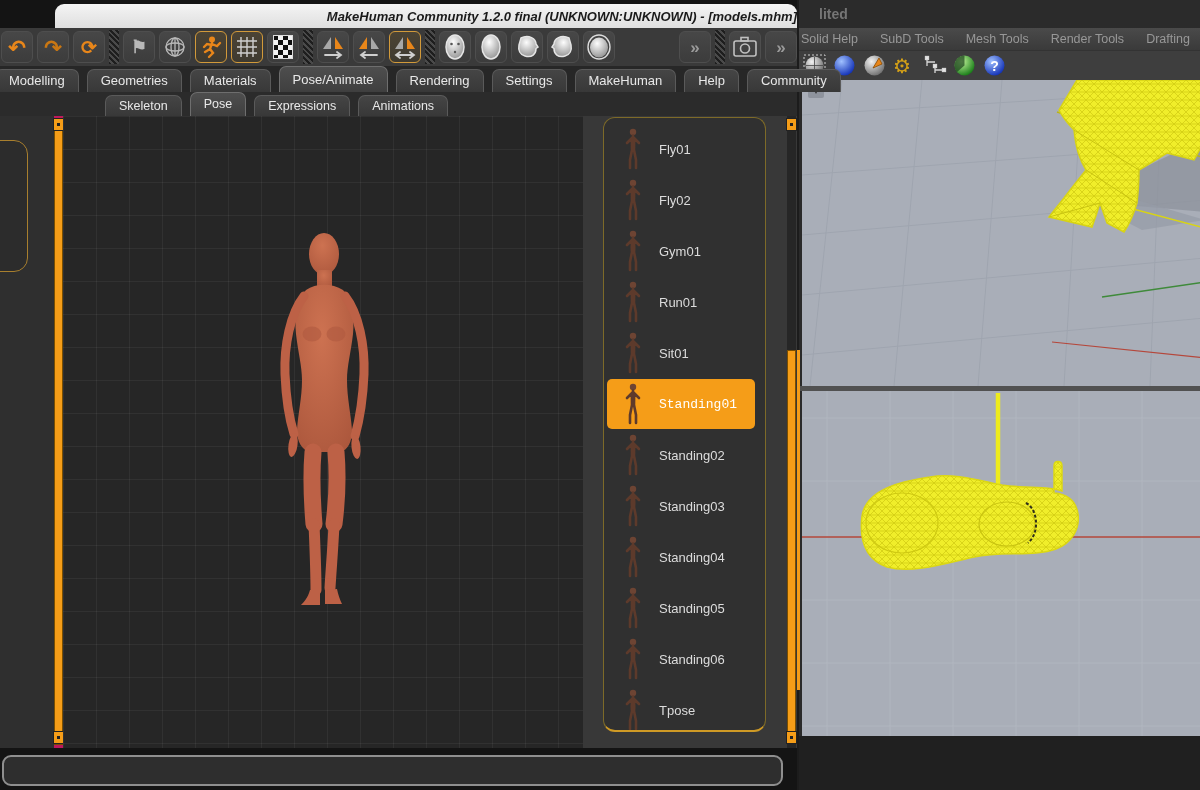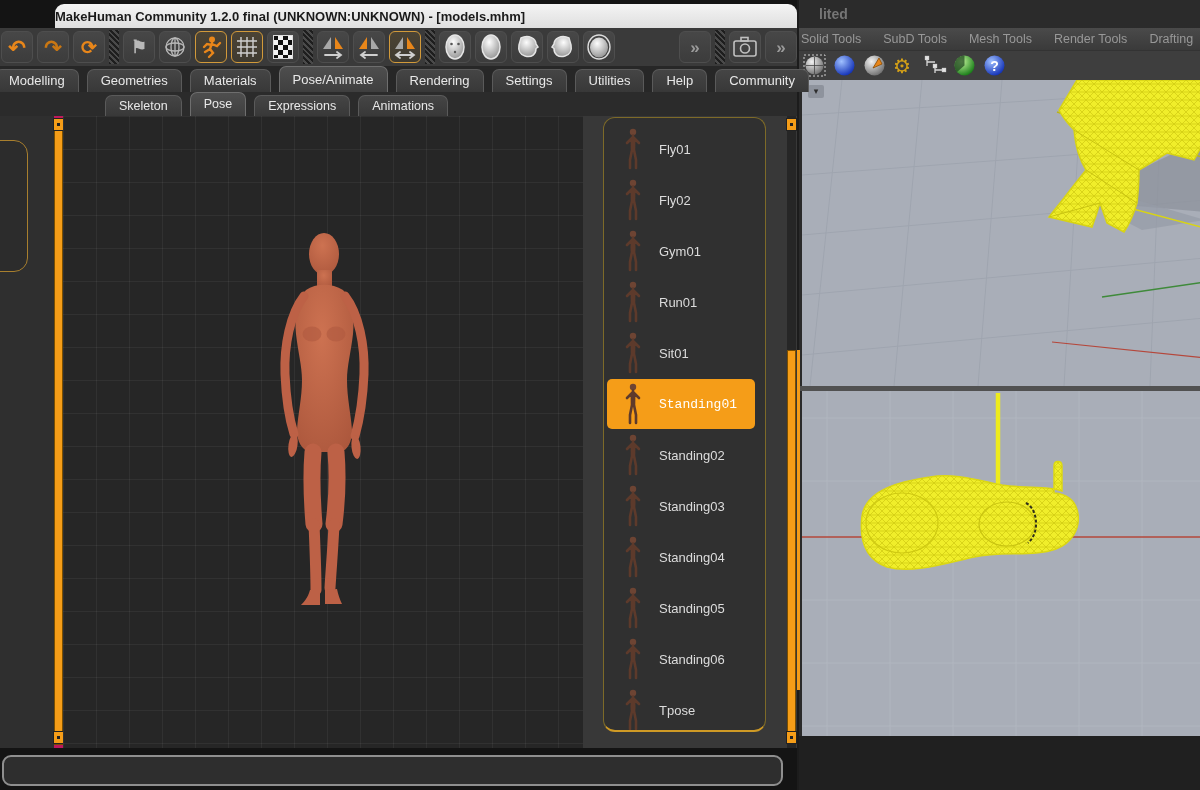--- a/index.html
+++ b/index.html
@@ -19,21 +19,21 @@
   .r-sep { position:absolute; top:386px; left:0; width:403px; height:5px; background:#515151; }
   .r-vp-bot { top:391px; height:345px; }
   .r-bottom { position:absolute; top:736px; left:0; width:403px; height:54px; background:#202020; }
   .vp-dd { position:absolute; left:6px; top:5px; width:16px; height:13px; background:#8e939d; color:#2e2e2e; font-size:9px; line-height:12px; text-align:center; border-radius:2px; }
   .rhino .accentstrip { position:absolute; left:-2px; top:350px; width:3px; height:340px; background:#f59d18; }
 
   
   .mh { position:absolute; left:0; top:0; width:797px; height:790px; background:#141414; }
   .mh-titlebar { position:absolute; left:55px; top:4px; width:742px; height:24px;
     background:linear-gradient(#f4f4f4,#dfdfdf); border-radius:9px 9px 0 0;
-    text-align:left; line-height:24px; }
+    text-align:right; line-height:24px;font-style:italic; }
   .mh-titlebar span { font-size:13px; font-weight:bold; color:#1a1a1a; }
   .mh-toolbar { position:absolute; left:0; top:28px; width:797px; height:38px; background:#3a3a3a;
     display:flex; align-items:center; gap:4px; padding-left:1px; overflow:hidden; }
   .tbtn { width:32px; height:32px; background:linear-gradient(#474747,#3c3c3c); border:1px solid #4e4e4e;
     border-radius:6px; display:flex; align-items:center; justify-content:center; flex:0 0 auto; }
   .tbtn.active { border:1px solid #d29a3a; background:linear-gradient(#4c4435,#3e3a30); }
   .tbtn .glyph { font-size:21px; line-height:1; font-weight:bold; }
   .tsep { width:10px; height:34px; flex:0 0 auto;
     background-image:repeating-linear-gradient(45deg,#1e1e1e 0 2px,#4a4a4a 2px 4px); }
   .tspacer { flex:1 1 auto; }
@@ -116,21 +116,21 @@
   </defs>
 </svg>
 
 <div class="stage">
 
   <section class="rhino">
     <div class="r-title">
       <span>lited</span>
     </div>
     <nav class="r-menu" id="rhino-menu">
-        <span>Solid Tools</span>
+        <span>Solid Help</span>
         <span>SubD Tools</span>
         <span>Mesh Tools</span>
         <span>Render Tools</span>
         <span>Drafting</span>
       </nav>
     <div class="r-tools" id="rhino-tools">
         <div class="r-icon">
           <svg width="23" height="23" viewBox="0 0 23 23">
       <rect x="1" y="1" width="21" height="21" fill="none" stroke="#cfcfcf" stroke-width="1" stroke-dasharray="2 2"></rect>
       <circle cx="11.5" cy="11.5" r="9" fill="url(#gGray)"></circle>
@@ -406,21 +406,21 @@
           </span>
         </div>
       </div>
     <div class="mh-tabs" id="mh-tabs">
         <div class="tab first">Modelling</div>
         <div class="tab">Geometries</div>
         <div class="tab">Materials</div>
         <div class="tab active">Pose/Animate</div>
         <div class="tab">Rendering</div>
         <div class="tab">Settings</div>
-        <div class="tab">Utilities</div>
+        <div class="tab">MakeHuman</div>
         <div class="tab">Help</div>
         <div class="tab">Community</div>
       </div>
     <div class="mh-subtabs" id="mh-subtabs">
         <div class="tab">Skeleton</div>
         <div class="tab active">Pose</div>
         <div class="tab">Expressions</div>
         <div class="tab">Animations</div>
       </div>
 

